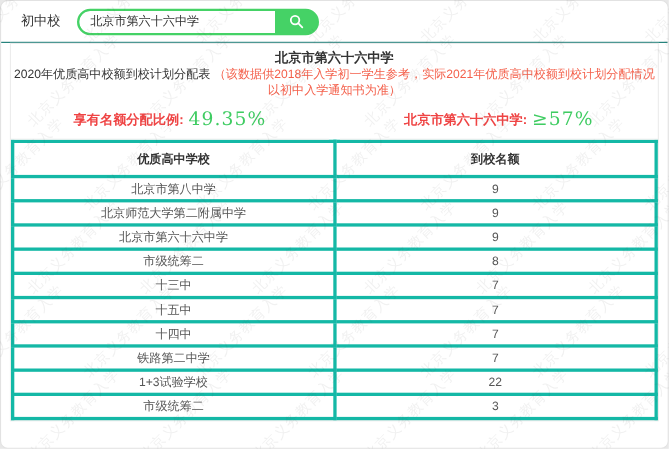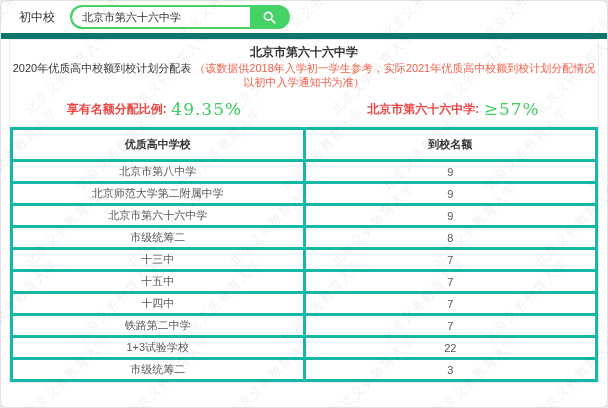--- a/index.html
+++ b/index.html
@@ -18,21 +18,21 @@
     border: 1px solid #e2e2e2;
     overflow: hidden;
   }
   
   .searchbar {
     height: 38px;
     display: flex;
     align-items: center;
     padding-left: 18px;
     gap: 15px;
-    border-bottom: 6px solid #0f766e;
+    border-bottom: 1px solid #0f766e;
   }
   .searchbar .label { font-size: 12px; color: #333; }
   .search-group {
     display: inline-flex;
     align-items: stretch;
     border: 2px solid var(--accent);
     background: var(--accent);
     border-radius: 14px;
     overflow: hidden;
     height: 24px;

